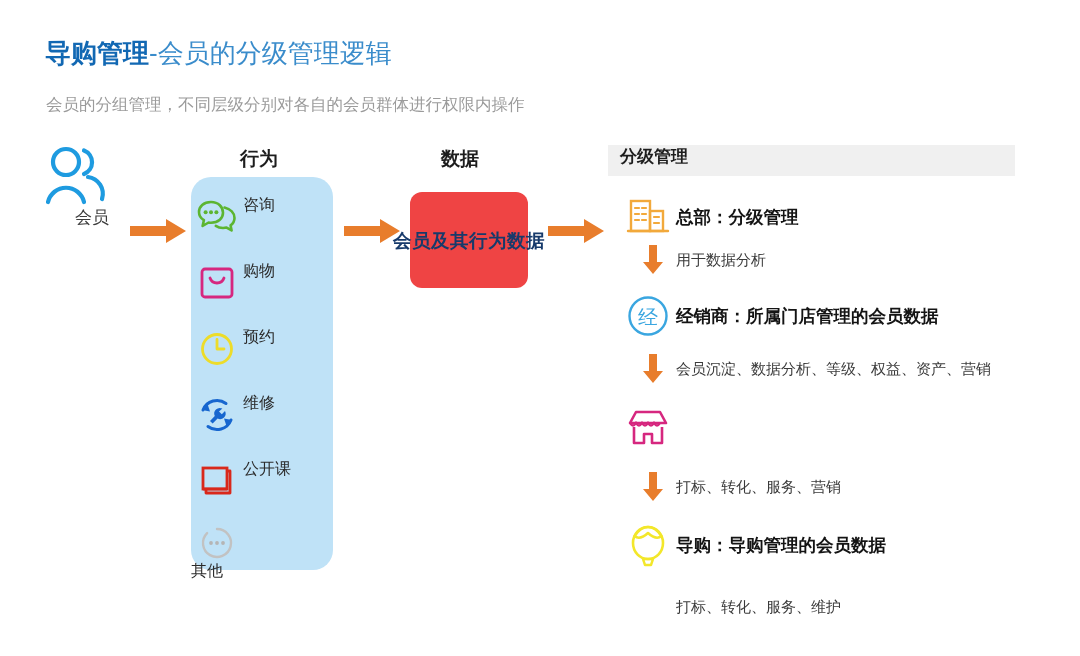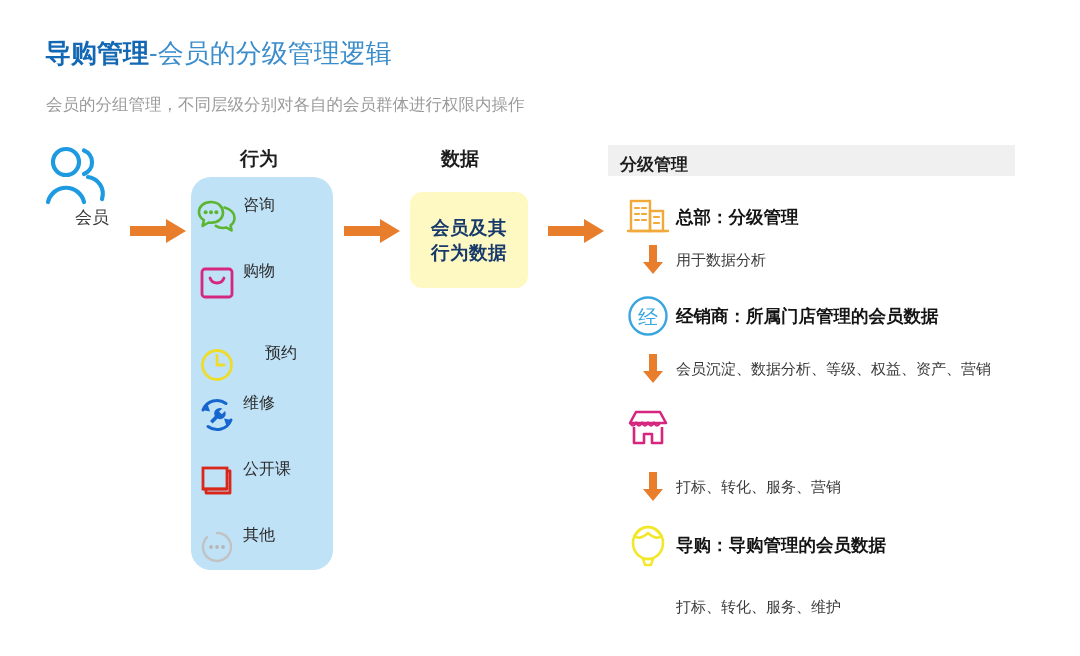--- a/index.html
+++ b/index.html
@@ -109,24 +109,23 @@
     white-space: nowrap;
   }
 
   
   #data-box {
     position: absolute;
     left: 410px;
     top: 192px;
     width: 118px;
     height: 96px;
-    background: #fef9c3;
+    background: #ef4444;
     border-radius: 12px;
     display: flex;
-    flex-direction: column;
     align-items: center;
     justify-content: center;
     line-height: 25px;
   }
   #data-box .db-line {
     font-size: 18.5px;
     font-weight: bold;
     color: #173a6b;
     letter-spacing: 0.5px;
     white-space: nowrap;
@@ -134,21 +133,21 @@
 
   
   #levels-header {
     position: absolute;
     left: 608px;
     top: 145px;
     width: 407px;
     height: 31px;
     background: #f0f0f0;
     display: flex;
-    align-items: flex-end;
+    align-items: flex-start;
   }
   #levels-header .lh-text {
     margin-left: 12px;
     font-size: 17px;
     font-weight: bold;
     color: #1d1d1d;
     white-space: nowrap;
   }
 
   .level-row {
@@ -253,21 +252,21 @@
   <div class="behavior-item" style="top:84px;">
     <span class="bi-icon">
       <svg width="36" height="36" viewBox="0 0 36 36">
         <rect x="3" y="4" width="30" height="28" rx="3" fill="none" stroke="#d6277f" stroke-width="2.8"></rect>
         <path d="M11 13 a7.4 7.4 0 0 0 14 0" fill="none" stroke="#d6277f" stroke-width="2.8" stroke-linecap="round"></path>
       </svg>
     </span>
     <span class="bi-label">购物</span>
   </div>
 
-  <div class="behavior-item" style="top:166px;gap:22px;">
+  <div class="behavior-item" style="top:150px;">
     <span class="bi-icon">
       <svg width="36" height="36" viewBox="0 0 36 36">
         <circle cx="18" cy="18" r="14.5" fill="none" stroke="#eddc2a" stroke-width="2.8"></circle>
         <path d="M18 8.5 V18 H25" fill="none" stroke="#eddc2a" stroke-width="2.8" stroke-linecap="round" stroke-linejoin="round"></path>
       </svg>
     </span>
     <span class="bi-label">预约</span>
   </div>
 
   <div class="behavior-item" style="top:216px;">
@@ -287,21 +286,21 @@
     <span class="bi-icon">
       <svg width="36" height="36" viewBox="0 0 36 36">
         <rect x="4" y="5" width="24" height="21" fill="none" stroke="#d9281b" stroke-width="2.8"></rect>
         <path d="M28 8 h3 v22 h-24 v-3" fill="none" stroke="#d9281b" stroke-width="2.8" stroke-linejoin="round"></path>
         <path d="M4 26 h24" fill="none" stroke="#d9281b" stroke-width="2.8"></path>
       </svg>
     </span>
     <span class="bi-label">公开课</span>
   </div>
 
-  <div class="behavior-item" style="top:348px;">
+  <div class="behavior-item" style="top:348px;flex-direction:column;">
     <span class="bi-icon">
       <svg width="36" height="36" viewBox="0 0 36 36">
         <path d="M18 4 a14 14 0 1 1 -9.9 4.1" fill="none" stroke="#c2c2c2" stroke-width="2.4" stroke-linecap="round"></path>
         <circle cx="12" cy="18" r="1.9" fill="#b5b5b5"></circle>
         <circle cx="18" cy="18" r="1.9" fill="#b5b5b5"></circle>
         <circle cx="24" cy="18" r="1.9" fill="#b5b5b5"></circle>
       </svg>
     </span>
     <span class="bi-label">其他</span>
   </div>

